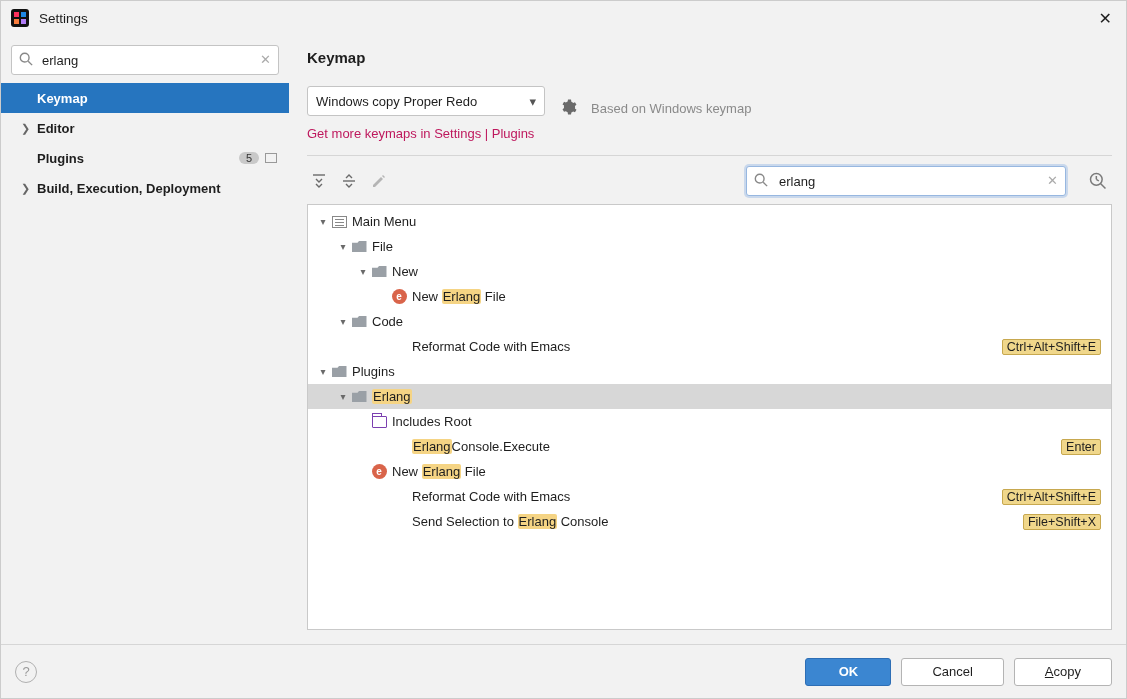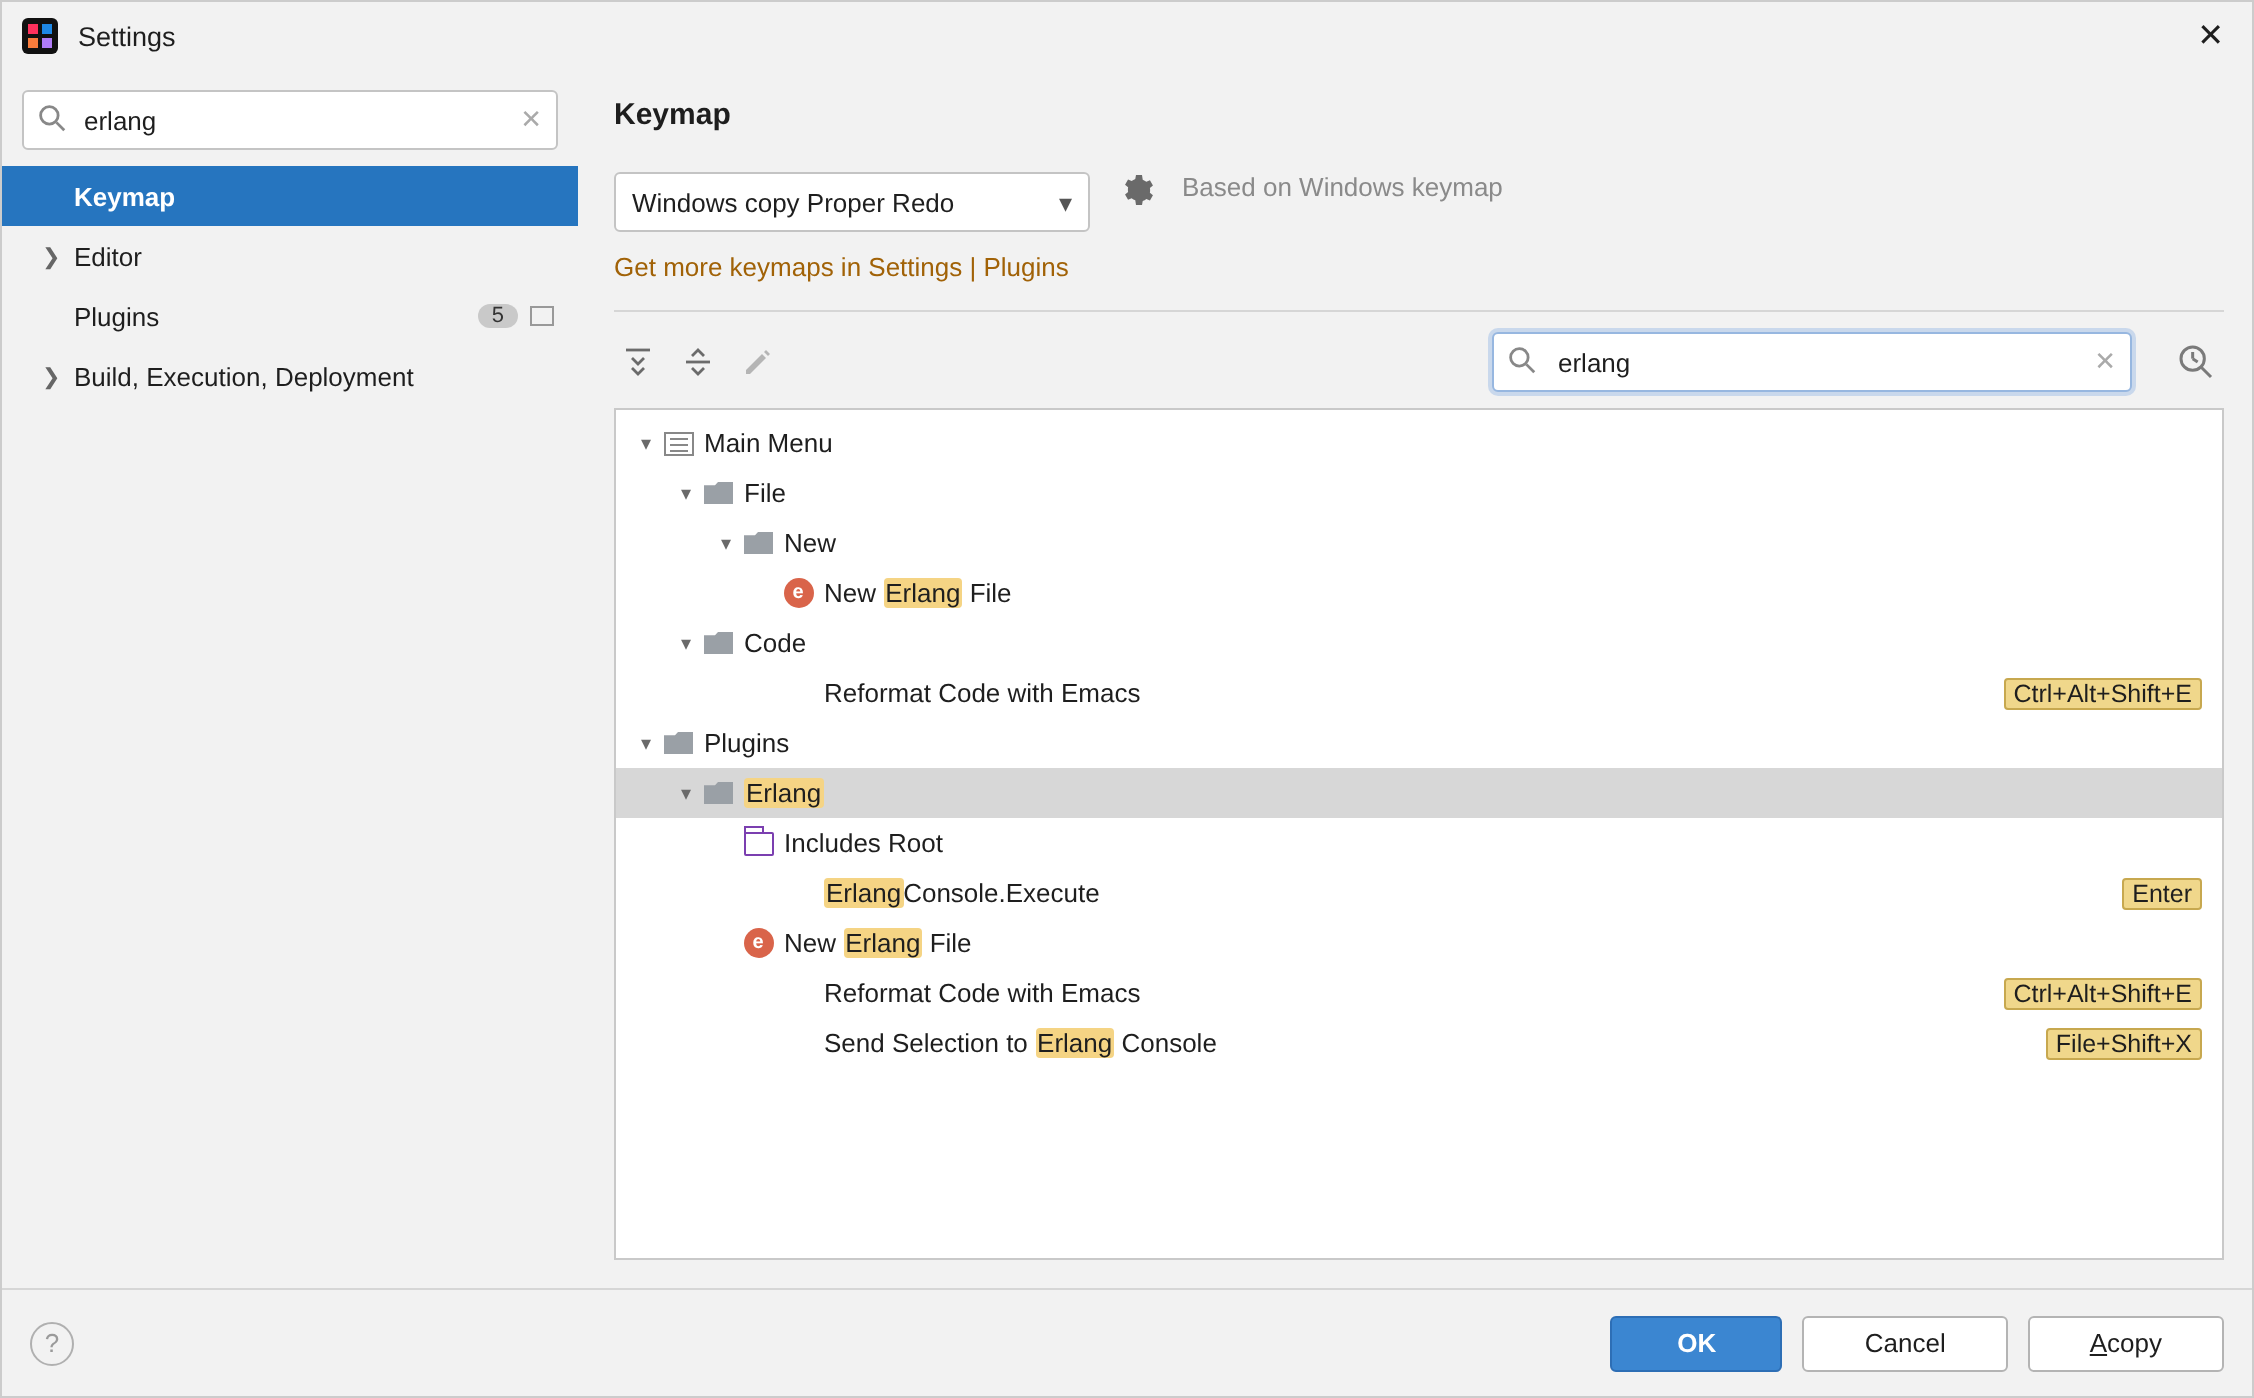--- a/index.html
+++ b/index.html
@@ -13,33 +13,33 @@
 .search-box{margin:0 10px 8px 10px;position:relative}
 .search-box input{width:100%;height:30px;padding:0 28px 0 30px;border:1px solid #c4c4c4;border-radius:3px;background:#fff}
 .search-box .mag{position:absolute;left:8px;top:7px;color:#888}
 .search-box .clr{position:absolute;right:8px;top:7px;color:#aaa;cursor:pointer}
 .nav{list-style:none}
 .nav-item{height:30px;display:flex;align-items:center;padding:0 12px 0 20px;position:relative;cursor:pointer}
 .nav-item.top{padding-left:36px}
 .nav-item .chev{position:absolute;left:20px;color:#666;font-size:11px}
 .nav-item.selected{background:#2675bf;color:#fff}
 .nav-item.selected .label{color:#fff;font-weight:600}
-.nav-item .label{font-weight:400;flex:1}
+.nav-item .label{font-weight:700;flex:1}
 .nav-item .badge{background:#c9c9c9;border-radius:8px;padding:0 7px;font-size:11px;color:#333;margin-right:6px}
 .nav-item .box{width:12px;height:10px;border:1px solid #999;display:inline-block}
 .content{flex:1;background:#f2f2f2;padding:14px 14px 14px 18px;display:flex;flex-direction:column;min-height:0}
 .content h1{font-size:15px;font-weight:700;margin-bottom:20px}
-.keymap-row{display:flex;align-items:flex-start;gap:14px;margin-bottom:10px}
+.keymap-row{display:flex;align-items:flex-end;gap:14px;margin-bottom:10px}
 .combo{position:relative;width:238px}
 .combo-inner{height:30px;border:1px solid #c4c4c4;border-radius:3px;background:#fff;display:flex;align-items:center;padding:0 8px;cursor:pointer}
 .combo-inner .arrow{margin-left:auto;color:#555}
 .gear{color:#666;cursor:pointer;font-size:16px}
 .based-on{color:#8a8a8a}
 .link-row{margin-bottom:14px}
-.link-row a{color:#a16207;text-decoration:none;cursor:pointer}
+.link-row a{color:#be185d;text-decoration:none;cursor:pointer}
 .sep{height:1px;background:#d6d6d6;margin-bottom:6px}
 .toolbar{display:flex;align-items:center;gap:12px;padding:4px 0 8px 4px}
 .toolbar .tbtn{color:#6b6b6b;cursor:pointer;width:18px;text-align:center}
 .toolbar .spacer{flex:1}
 .action-search{position:relative;width:320px}
 .action-search input{width:100%;height:30px;padding:0 28px 0 32px;border:1px solid #97b7e0;border-radius:3px;background:#fff;box-shadow:0 0 0 2px rgba(80,140,220,.25)}
 .action-search .mag{position:absolute;left:8px;top:7px;color:#888}
 .action-search .clr{position:absolute;right:8px;top:7px;color:#aaa;cursor:pointer}
 .toolbar .recent{color:#888;cursor:pointer;font-size:18px;margin-left:10px;margin-right:4px}
 .tree-wrap{flex:1;background:#fff;border:1px solid #c9c9c9;overflow:auto}

